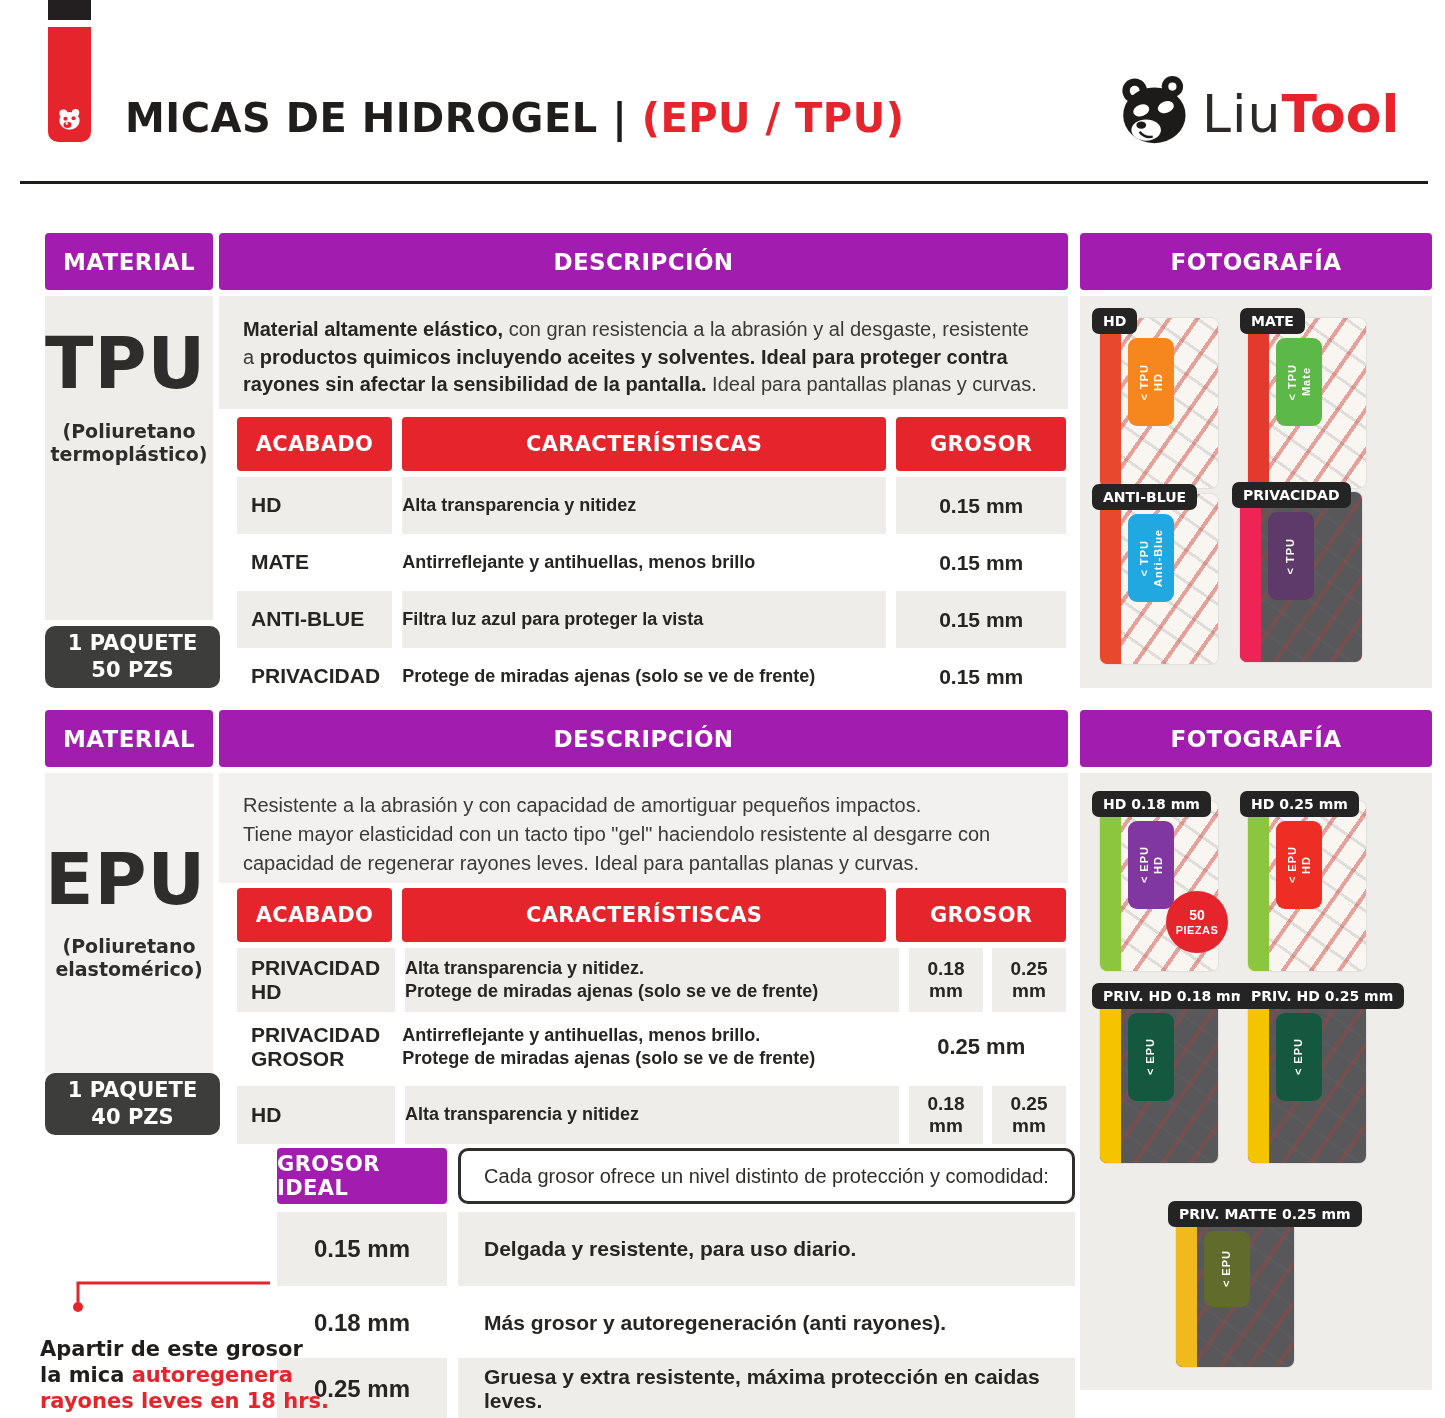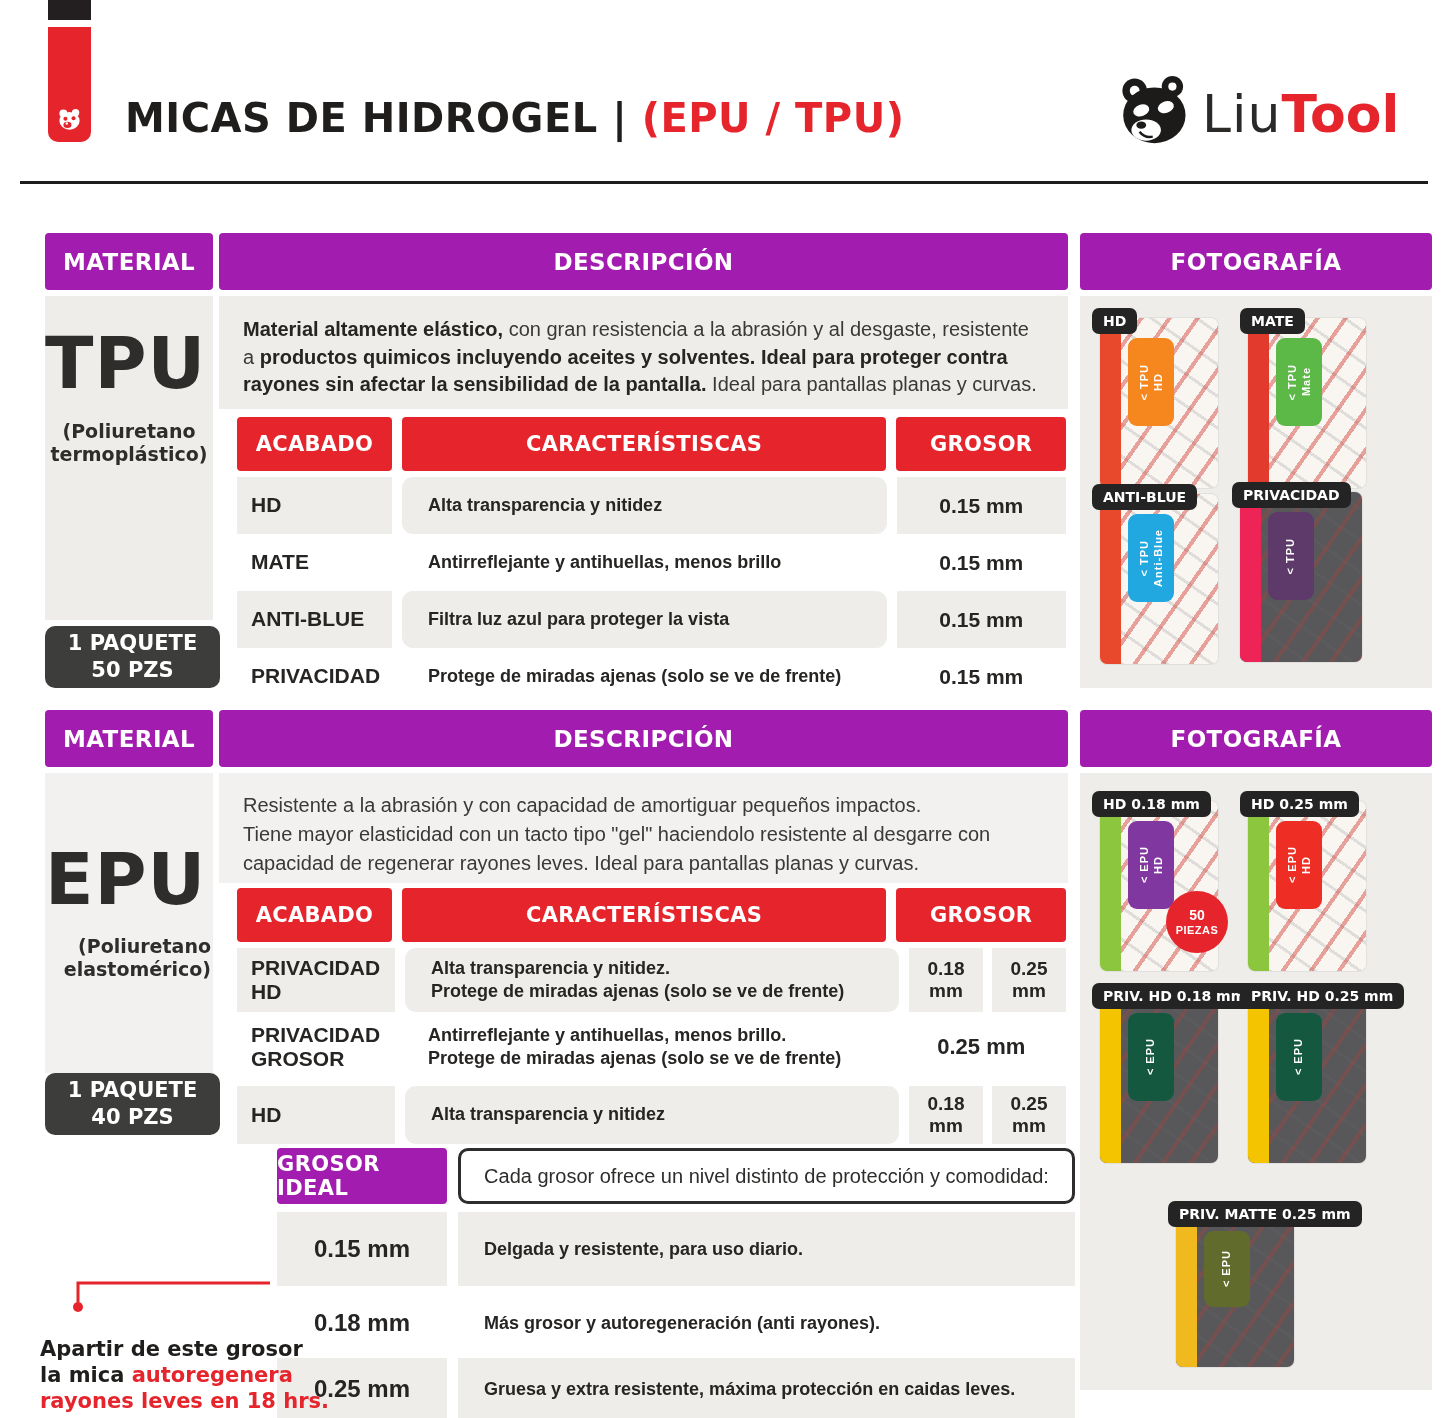--- a/index.html
+++ b/index.html
@@ -43,21 +43,21 @@
   .descbox2 { background:#f2f1ef; padding:18px 24px; font-size:20px; line-height:1.45; color:#3a3937; }
 
   
   .itable { width:829px; }
   .irow { display:flex; gap:10px; }
   .ihdr  { height:54px; margin-bottom:6px; }
   .ihdr .c1, .ihdr .c2, .ihdr .c3 { background:#e5242c; border-radius:4px; color:#fff; font-weight:bold;
           font-size:21px; display:flex; align-items:center; justify-content:center; letter-spacing:.3px; }
   .c1 { width:158px; } .c2 { width:494px; } .c3 { width:173px; }
   .drow .c1 { display:flex; align-items:center; padding-left:14px; font-weight:bold; font-size:21px; color:#262523; line-height:1.15; }
-  .drow .c2 { display:flex; flex-direction:column; justify-content:center; padding-left:26px; font-weight:bold; font-size:18px; color:#262523; line-height:1.3;border-radius:11px; }
+  .drow .c2 { display:flex; flex-direction:column; justify-content:center; font-weight:bold; font-size:18px; color:#262523; line-height:1.3; }
   .drow .c3 { display:flex; align-items:center; justify-content:center; font-weight:bold; font-size:21px; color:#262523; text-align:center; }
   .drow.gray .c1, .drow.gray .c2, .drow.gray .c3.solid { background:#eeedea; }
   .gsplit { display:flex; gap:9px; width:157px; }
   .gsplit .gc { width:74px; display:flex; align-items:center; justify-content:center; text-align:center;
                 font-weight:bold; font-size:19px; line-height:1.15; color:#262523; }
   .drow.gray .gsplit .gc { background:#eeedea; }
 
   
   .panel { background:#eeedea; }
   .card { position:absolute; width:118px; height:170px; }
@@ -77,21 +77,21 @@
           padding:5px 11px; border-radius:7px; white-space:nowrap; font-family:"DejaVu Sans","Liberation Sans",sans-serif; }
   .pieces { position:absolute; z-index:5; width:62px; height:62px; border-radius:50%; background:#e5242c; color:#fff;
             display:flex; flex-direction:column; align-items:center; justify-content:center; font-weight:bold; line-height:1.1; }
   .pieces .l1 { font-size:14px; } .pieces .l2 { font-size:11px; letter-spacing:.5px; }
 
   
   .gi-intro { background:#fff; border:3px solid #2e2d2b; border-radius:10px; display:flex; align-items:center;
               justify-content:center; font-size:20px; color:#2e2d2b; }
   .gi-row { display:flex; gap:11px; }
   .gi-g { width:170px; display:flex; align-items:center; justify-content:center; font-weight:bold; font-size:24px; color:#262523; }
-  .gi-d { width:617px; display:flex; align-items:center; padding-left:26px; font-weight:bold; font-size:18px; color:#262523; }
+  .gi-d { width:617px; display:flex; align-items:center; padding-left:26px; font-weight:bold; font-size:21px; color:#262523; }
   .gi-row.gray .gi-g, .gi-row.gray .gi-d { background:#eeedea; }
 
   
   .note { left:40px; top:1336px; width:290px; font-weight:bold; font-size:21px; line-height:1.24; color:#1f1e1c; }
   .note .r { color:#e5242c; }
 </style>
 </head>
 <body>
 
 <div id="page">
@@ -221,21 +221,21 @@
       <div class="ptag" style="left:-8px;top:-10px;">PRIVACIDAD</div>
     </div>
   </div>
 
   <div class="abs redbox hfont" style="left:45px;top:710px;width:168px;height:57px;">MATERIAL</div>
   <div class="abs redbox hfont" style="left:219px;top:710px;width:849px;height:57px;">DESCRIPCIÓN</div>
   <div class="abs redbox hfont" style="left:1080px;top:710px;width:352px;height:57px;">FOTOGRAFÍA</div>
 
   <div class="abs graycol" style="left:45px;top:773px;width:168px;height:300px;background:#f2f1ef;"></div>
   <div class="abs mat-name hfont" style="left:45px;top:838px;width:168px;">EPU</div>
-  <div class="abs mat-sub hfont" style="left:47px;top:935px;width:164px;text-align:right;">(Poliuretano elastomérico)</div>
+  <div class="abs mat-sub hfont" style="left:47px;top:935px;width:164px;">(Poliuretano elastomérico)</div>
   <div class="abs pkg hfont" style="left:45px;top:1073px;width:175px;height:62px;">
     <span>1 PAQUETE</span>
     <span>40 PZS</span>
   </div>
 
   <div class="abs descbox2" style="left:219px;top:773px;width:849px;height:110px;">
     <div>Resistente a la abrasión y con capacidad de amortiguar pequeños impactos.</div>
     <div>Tiene mayor elasticidad con un tacto tipo "gel" haciendolo resistente al desgarre con</div>
     <div>capacidad de regenerar rayones leves. Ideal para pantallas planas y curvas.</div>
   </div>

